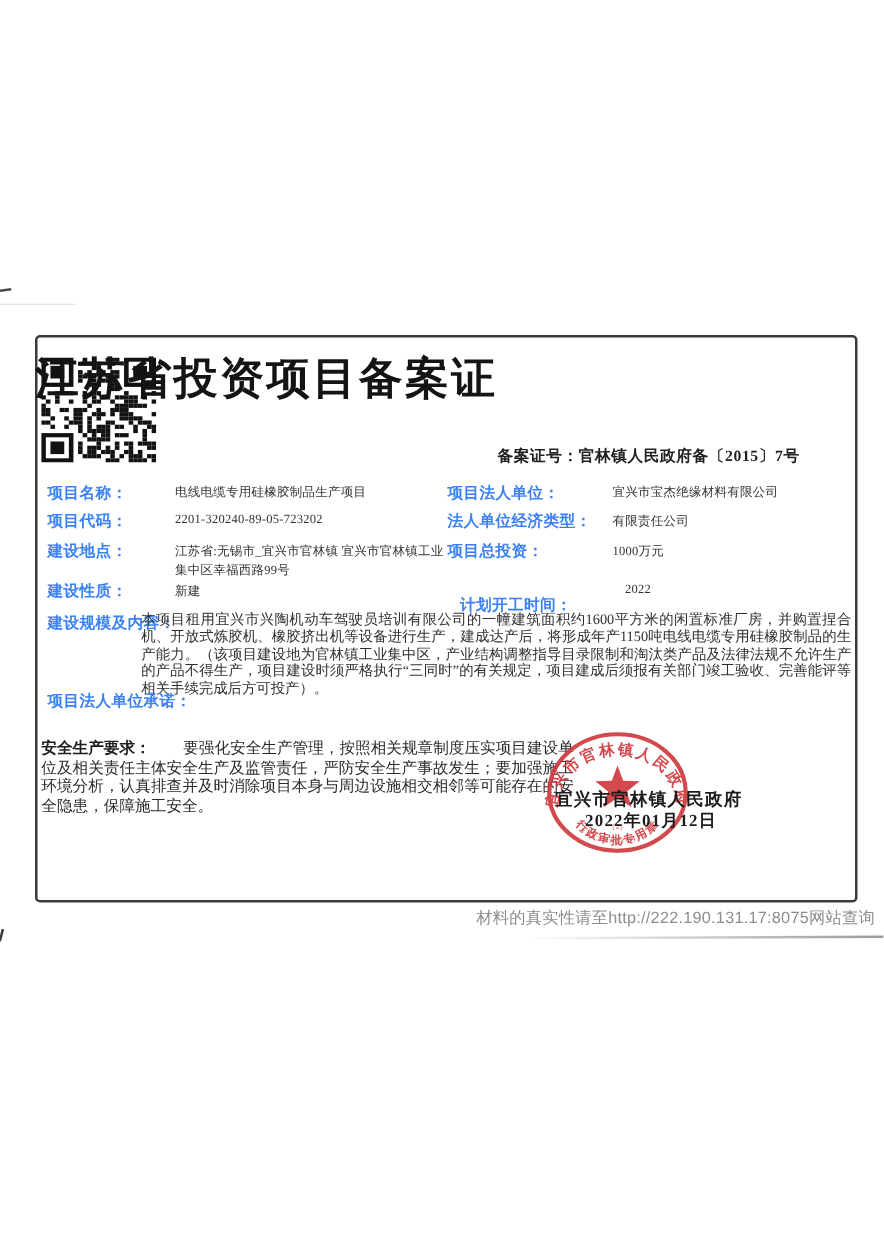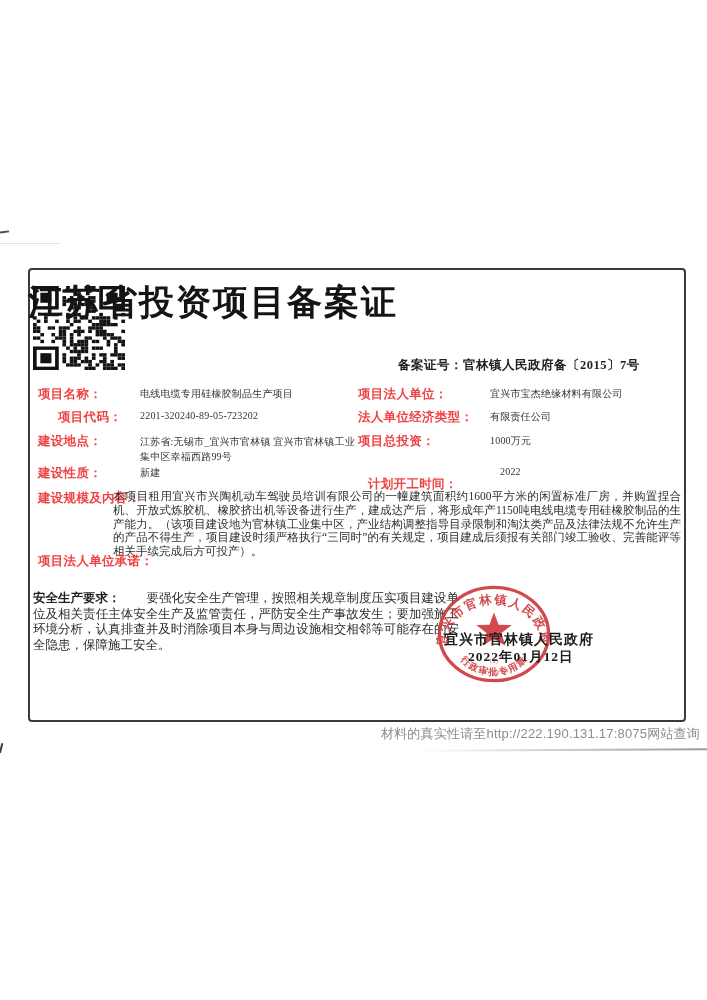--- a/index.html
+++ b/index.html
@@ -21,21 +21,21 @@
   .title{
     position:absolute;left:28px;top:279px;width:602px;
     text-align:left;font-size:35px;font-weight:700;letter-spacing:2px;
     color:#141414;
   }
   .record-no{
     position:absolute;left:398px;top:357px;
     font-size:12.5px;font-weight:700;color:#222;letter-spacing:.5px;
   }
   .qr{position:absolute;left:33px;top:286px;}
-  .lbl{font-size:12.5px;font-weight:700;color:#ef4444;letter-spacing:.3px;white-space:nowrap;}
+  .lbl{font-size:12.5px;font-weight:700;color:#3b82f6;letter-spacing:.3px;white-space:nowrap;}
   .val{font-size:10px;color:#333;letter-spacing:.2px;}
   .wrapval{width:218px;line-height:15px;}
   .sect-text{font-size:11.5px;color:#2f2f2f;line-height:13.8px;text-align:justify;}
   .commit-text{font-size:12px;color:#2f2f2f;line-height:14.5px;text-align:justify;}
   .safety{
     position:absolute;left:33px;top:591px;width:426px;
     font-size:12.5px;line-height:15.6px;color:#2b2b2b;text-align:justify;margin:0;
   }
   .safety b{font-weight:700;color:#1e1e1e;}
   .gap{display:inline-block;width:26px;}
@@ -295,21 +295,21 @@
 
   <div class="title">江苏省投资项目备案证</div>
 
   <div class="record-no">
     <span>备案证号：</span><span>官林镇人民政府备〔2015〕7号</span>
   </div>
 
   <div class="abs lbl" style="left:38px;top:386px;">项目名称：</div>
   <div class="abs val" style="left:140px;top:387px;">电线电缆专用硅橡胶制品生产项目</div>
 
-  <div class="abs lbl" style="left:38px;top:409px;margin-left:20px;">项目代码：</div>
+  <div class="abs lbl" style="left:38px;top:409px;">项目代码：</div>
   <div class="abs val" style="left:140px;top:410px;">2201-320240-89-05-723202</div>
 
   <div class="abs lbl" style="left:38px;top:433px;">建设地点：</div>
   <div class="abs val wrapval" style="left:140px;top:434px;">江苏省:无锡市_宜兴市官林镇 宜兴市官林镇工业集中区幸福西路99号</div>
 
   <div class="abs lbl" style="left:38px;top:465px;">建设性质：</div>
   <div class="abs val" style="left:140px;top:466px;">新建</div>
 
   <div class="abs lbl" style="left:358px;top:386px;">项目法人单位：</div>
   <div class="abs val" style="left:490px;top:387px;">宜兴市宝杰绝缘材料有限公司</div>

